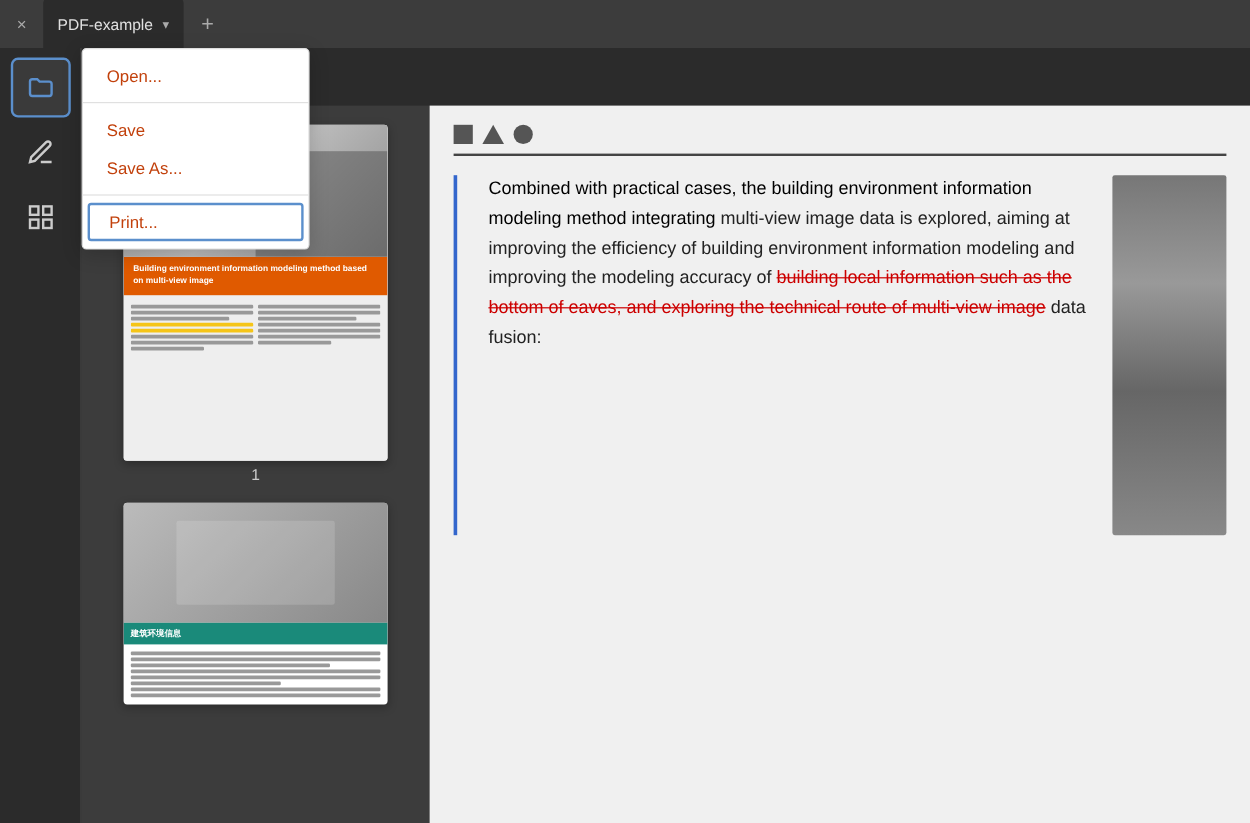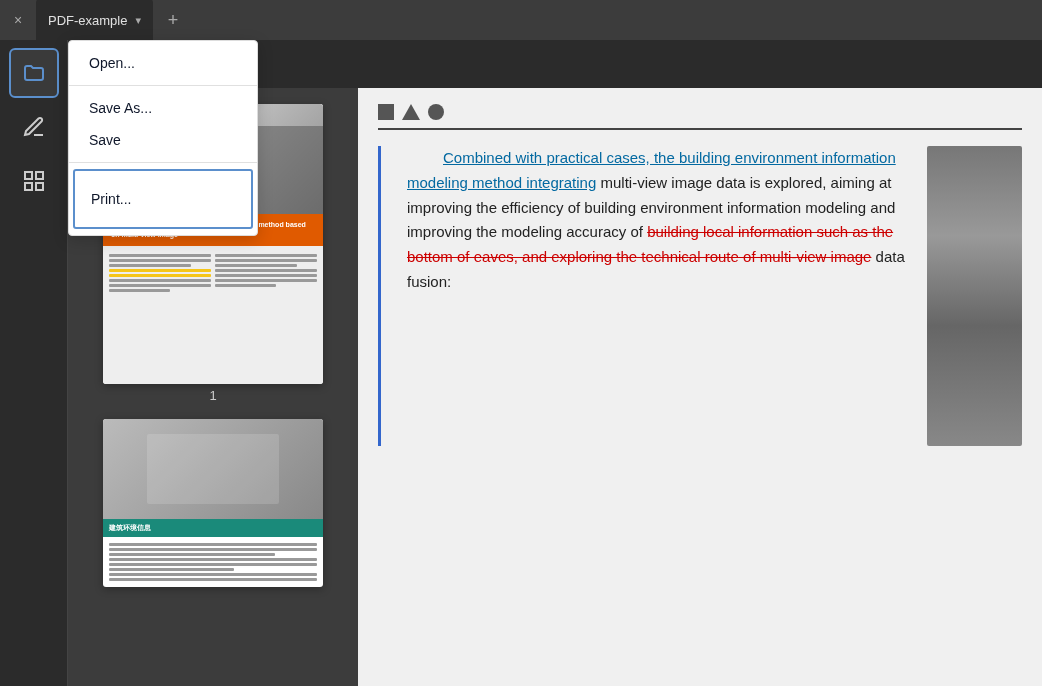--- a/index.html
+++ b/index.html
@@ -90,29 +90,29 @@
       border: 1px solid #ddd;
       border-radius: 4px;
       box-shadow: 0 4px 16px rgba(0,0,0,0.18);
       width: 190px;
       z-index: 100;
       padding: 6px 0;
     }
     .menu-item {
       padding: 8px 20px;
       font-size: 14px;
-      color: #0f172a;
+      color: #c2410c;
       cursor: pointer;
       display: block;
     }
     .menu-item.highlighted {
       border: 2px solid #5b8fcc;
       margin: 0 4px;
       border-radius: 3px;
-      padding: 20px 16px;
+      padding: 6px 16px;
     }
     .menu-divider {
       height: 1px;
       background: #e0e0e0;
       margin: 6px 0;
     }
 
     
     .toolbar {
       position: absolute;
@@ -262,23 +262,21 @@
       display: flex;
       gap: 16px;
     }
     .article-text {
       flex: 1;
       font-size: 15px;
       line-height: 1.65;
       color: #222;
     }
     .article-text .highlighted-link {
-      color: #0369a1;
-      text-decoration: underline;
-      margin-left: 36px;
+      color: #000000;
     }
     .article-text .strikethrough {
       text-decoration: line-through;
       color: #cc0000;
     }
     .left-border {
       width: 3px;
       background: #3366cc;
       margin-right: 10px;
       flex-shrink: 0;
@@ -347,22 +345,22 @@
           <rect x="14" y="3" width="7" height="7"></rect>
         <rect x="3" y="14" width="7" height="7"></rect>
           <rect x="14" y="14" width="7" height="7"></rect>
       </svg>
     </div>
   </div>
 
   <div class="dropdown-menu">
     <span class="menu-item">Open...</span>
     <div class="menu-divider"></div>
+    <span class="menu-item">Save</span>
     <span class="menu-item">Save As...</span>
-    <span class="menu-item">Save</span>
     <div class="menu-divider"></div>
     <span class="menu-item highlighted">Print...</span>
   </div>
 
 
   <div class="pdf-area">
 
     <div class="thumbnails">
 
       <div>

